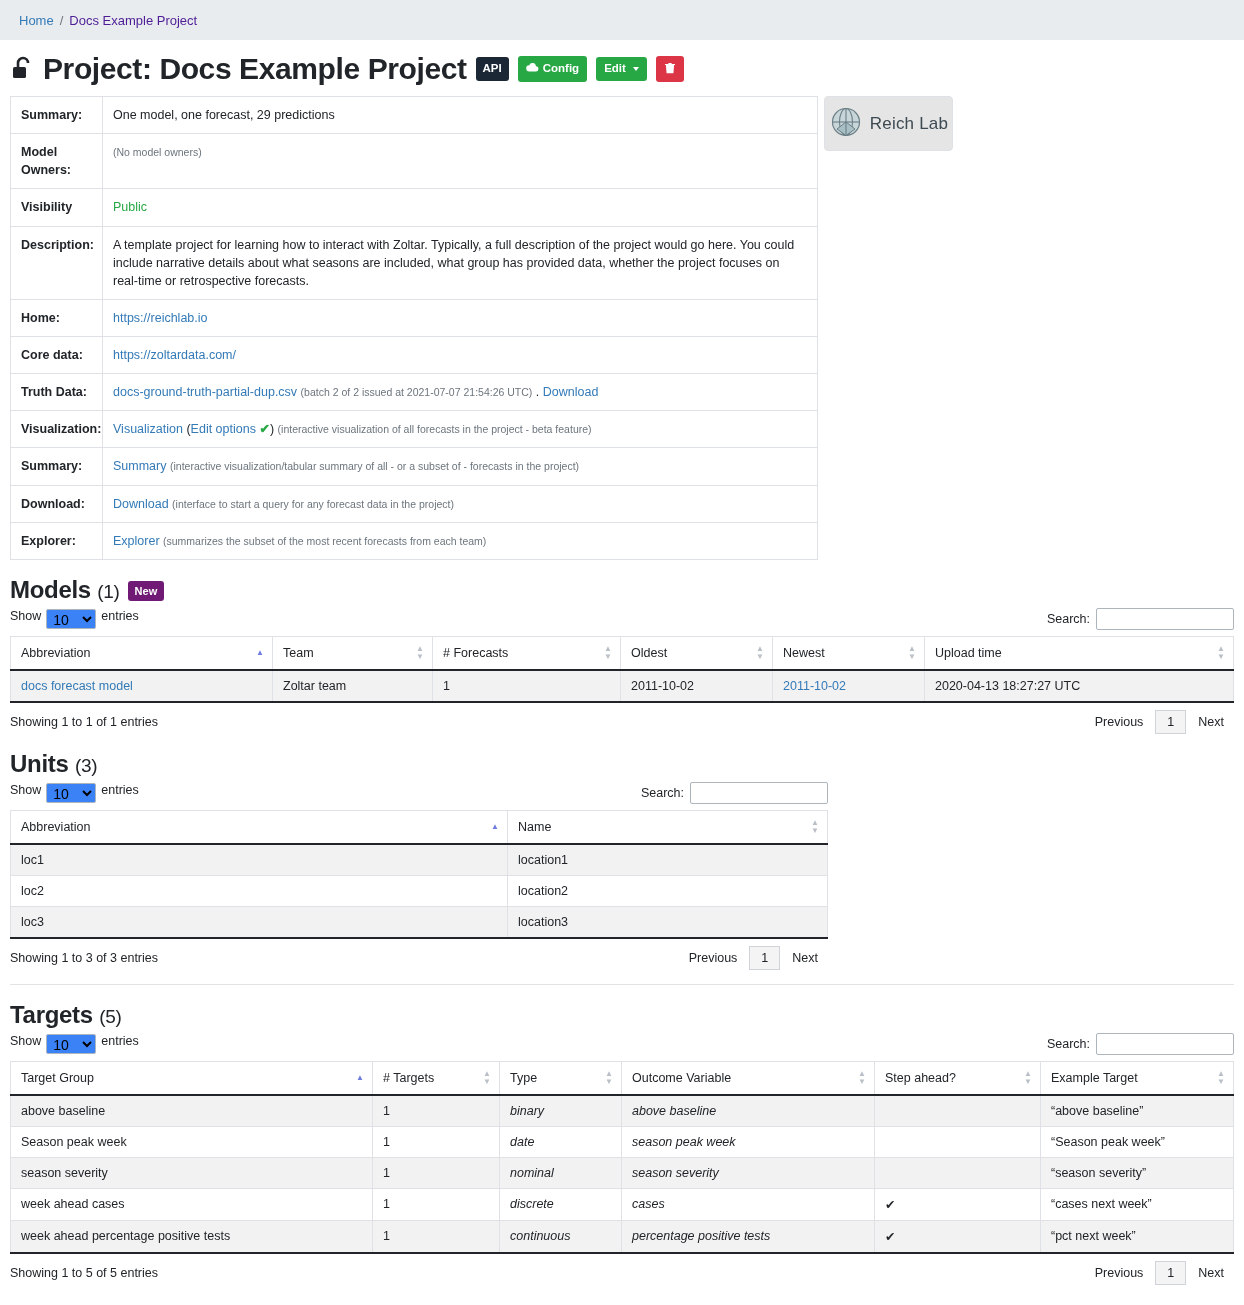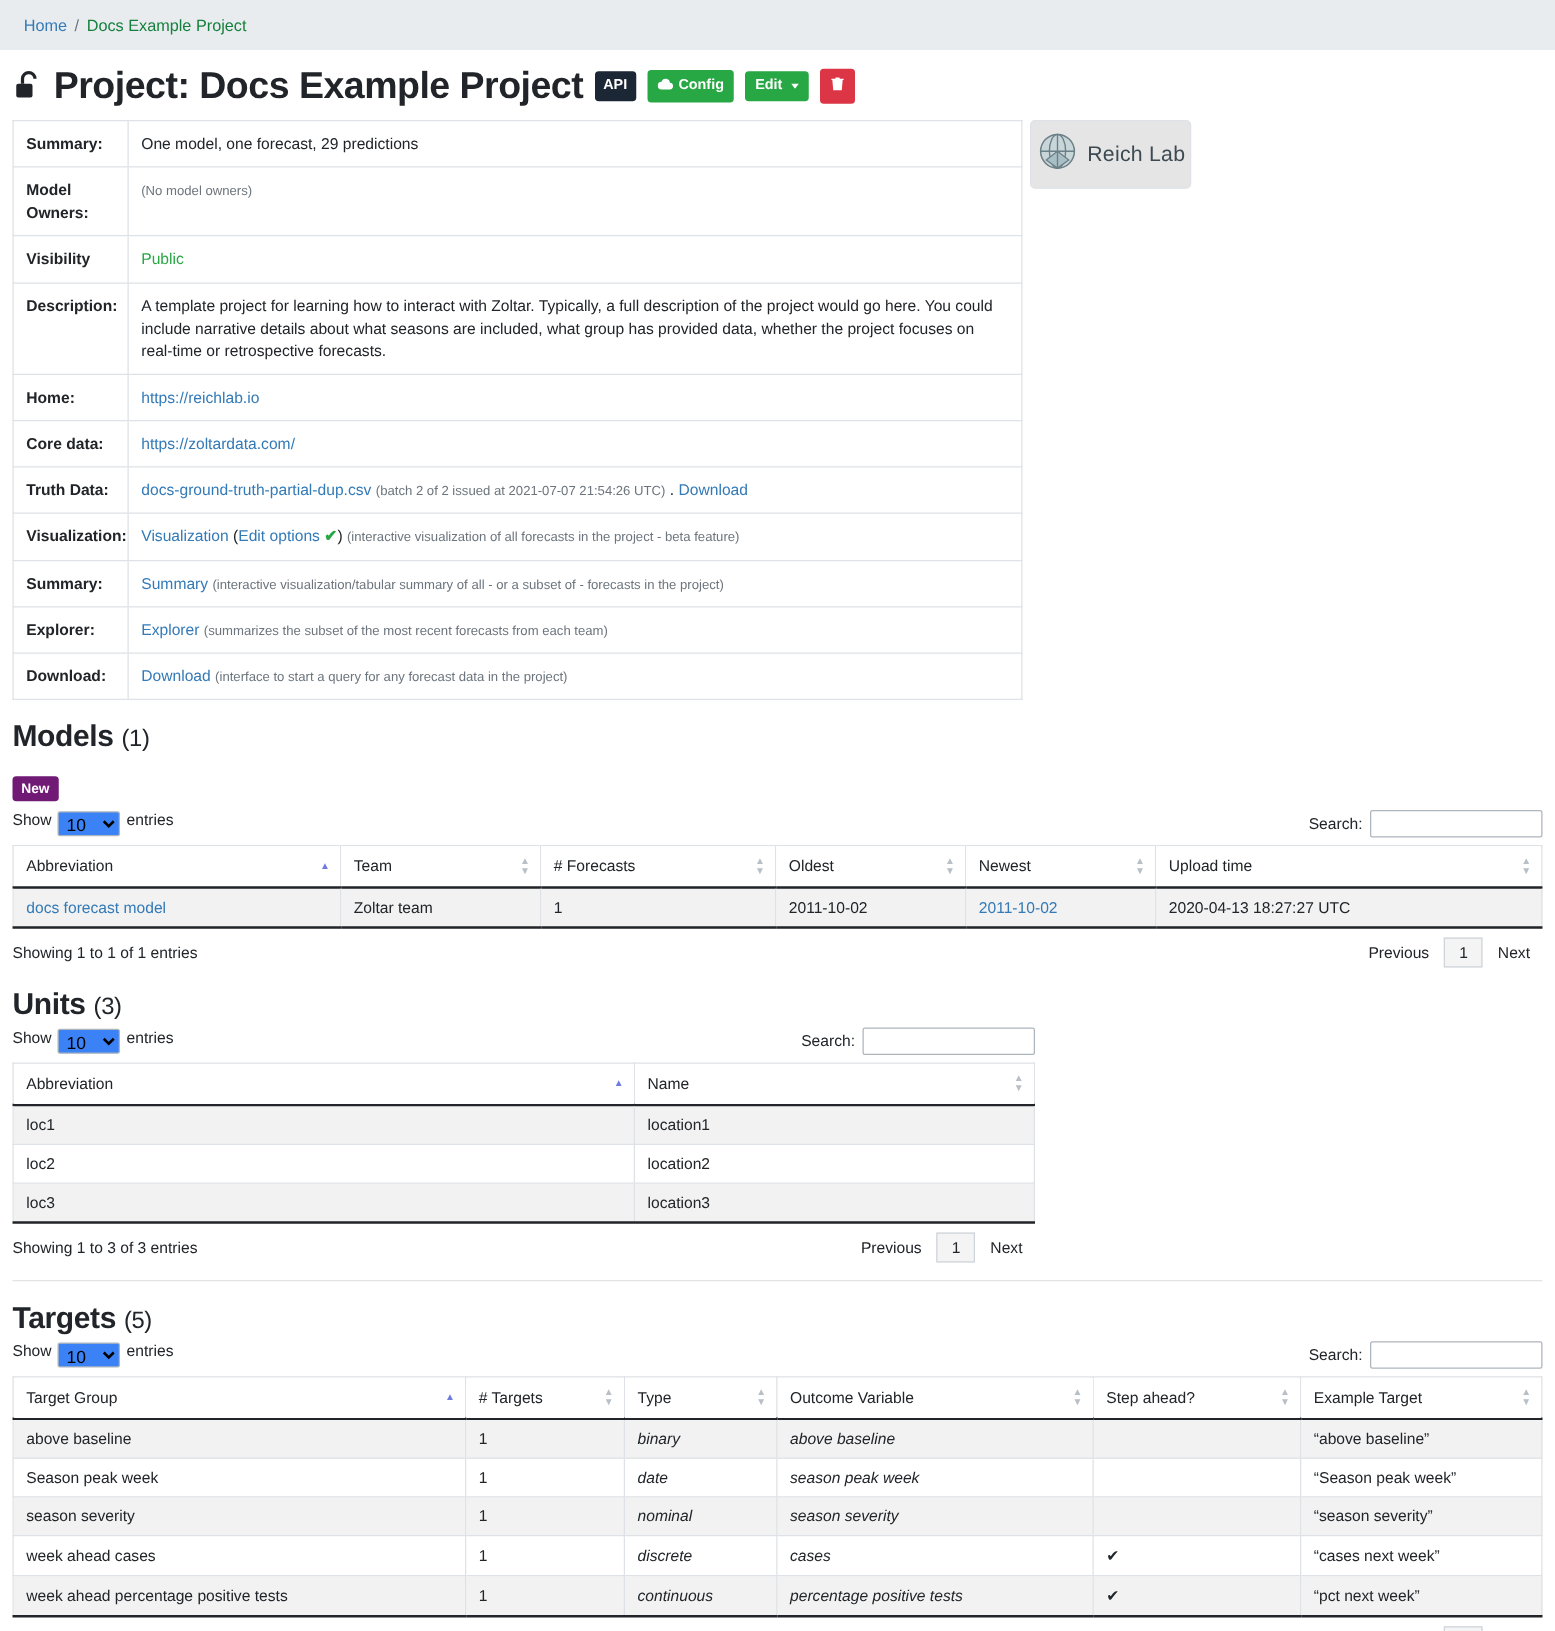--- a/index.html
+++ b/index.html
@@ -16,21 +16,21 @@
   
   .breadcrumb-bar {
     background: #e9ecef;
     height: 40px;
     display: flex;
     align-items: center;
     padding: 0 19px;
     font-size: 13px;
   }
   .breadcrumb-bar .sep { color: #6c757d; margin: 0 6px; }
-  .breadcrumb-bar .current { color: #15803d; }
+  .breadcrumb-bar .current { color: #4c1d95; }
 
   
   .wrap { padding: 0 10px; }
 
   
   .title-row {
     display: flex;
     align-items: center;
     gap: 9px;
     margin: 12px 0 10px 0;
@@ -96,23 +96,22 @@
     width: 129px; height: 55px;
     display: flex; align-items: center; justify-content: center;
     gap: 7px;
     background: #e5e5e5;
     margin-top: 0px;
   }
   .logo-text { font-size: 17px; color: #3d4a52; letter-spacing: .2px; }
 
   
   .sec-head {
-    display: flex; align-items: baseline; gap: 20px;
+    display: flex; align-items: baseline; gap: 8px;
     margin: 16px 0 4px 0;
-    flex-direction: column;
   }
   .sec-head h2 {
     font-size: 24px;
     font-weight: bold;
     margin: 0;
     color: #212529;
     letter-spacing: -0.3px;
   }
   .sec-head h2 .count { font-weight: normal; font-size: 19px; }
   .badge-new {
@@ -291,31 +290,31 @@
           </td>
         </tr>
         <tr>
           <td class="key">Summary:</td>
           <td>
             <a href="#">Summary</a>
             <span class="muted-sm">(interactive visualization/tabular summary of all - or a subset of - forecasts in the project)</span>
           </td>
         </tr>
         <tr>
+          <td class="key">Download:</td>
+          <td>
+            <a href="#">Download</a>
+            <span class="muted-sm">(interface to start a query for any forecast data in the project)</span>
+          </td>
+        </tr>
+        <tr>
           <td class="key">Explorer:</td>
           <td>
             <a href="#">Explorer</a>
             <span class="muted-sm">(summarizes the subset of the most recent forecasts from each team)</span>
-          </td>
-        </tr>
-        <tr>
-          <td class="key">Download:</td>
-          <td>
-            <a href="#">Download</a>
-            <span class="muted-sm">(interface to start a query for any forecast data in the project)</span>
           </td>
         </tr>
       </tbody>
     </table>
 
     <div class="logo-box">
       <span>
         <svg width="34" height="34" viewBox="0 0 34 34" xmlns="http://www.w3.org/2000/svg">
           <circle cx="17" cy="17" r="13.5" fill="#c8d6da" stroke="#6b7f86" stroke-width="1.2"></circle>
           <ellipse cx="17" cy="17" rx="6.5" ry="13.5" fill="none" stroke="#6b7f86" stroke-width="1.1"></ellipse>

